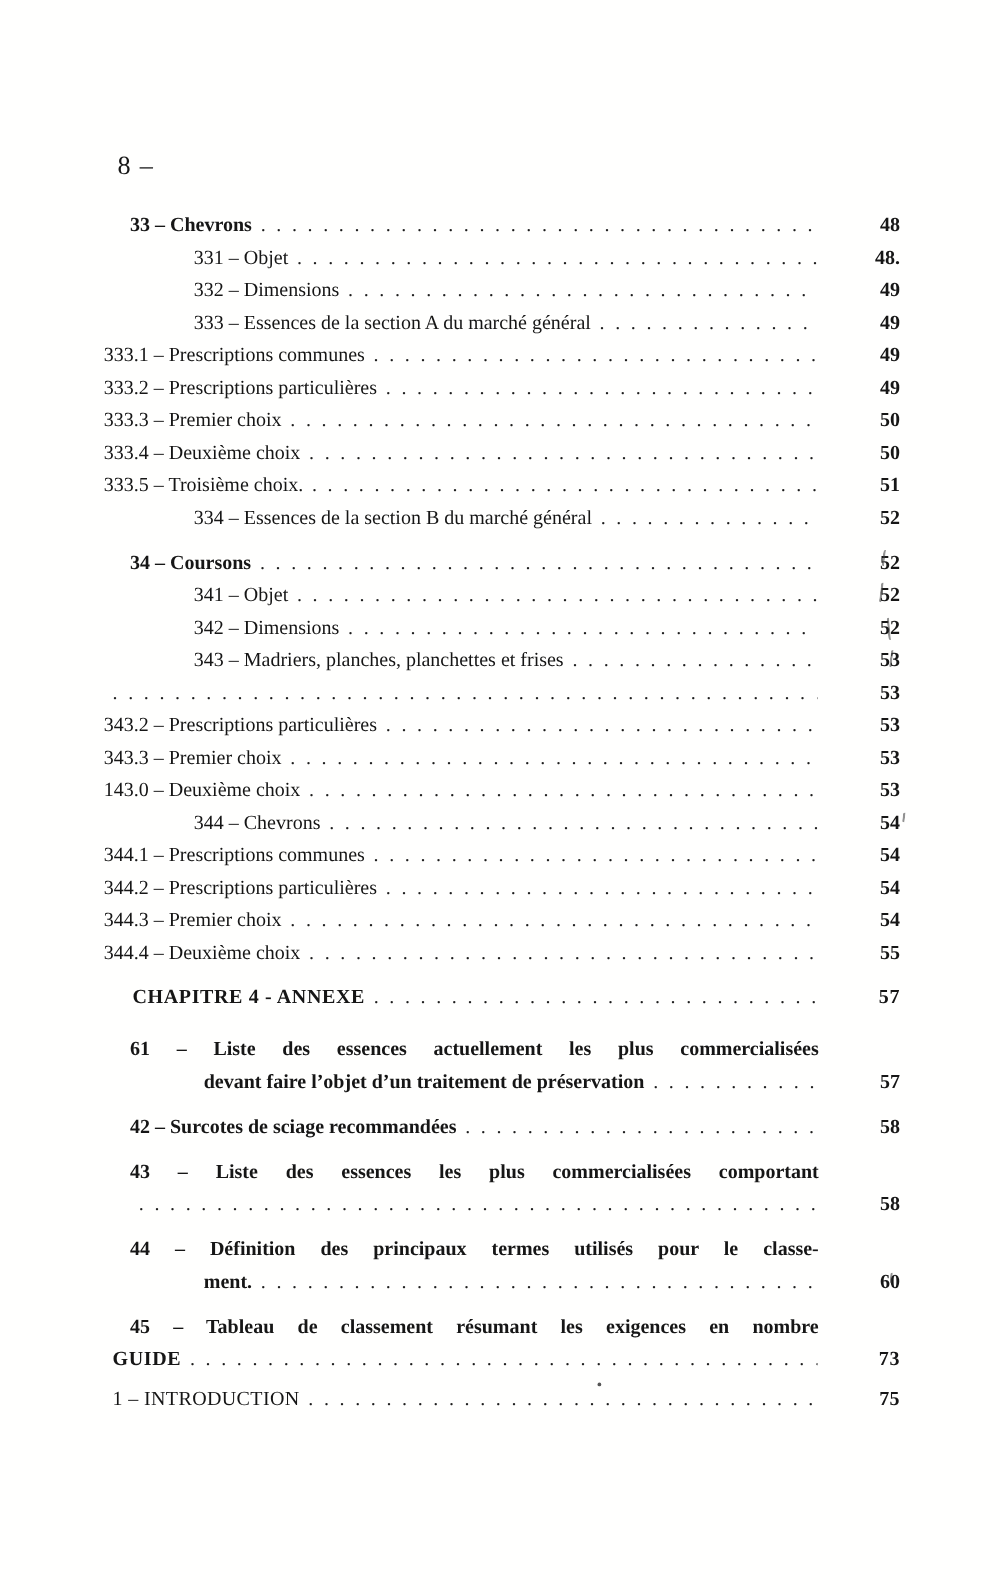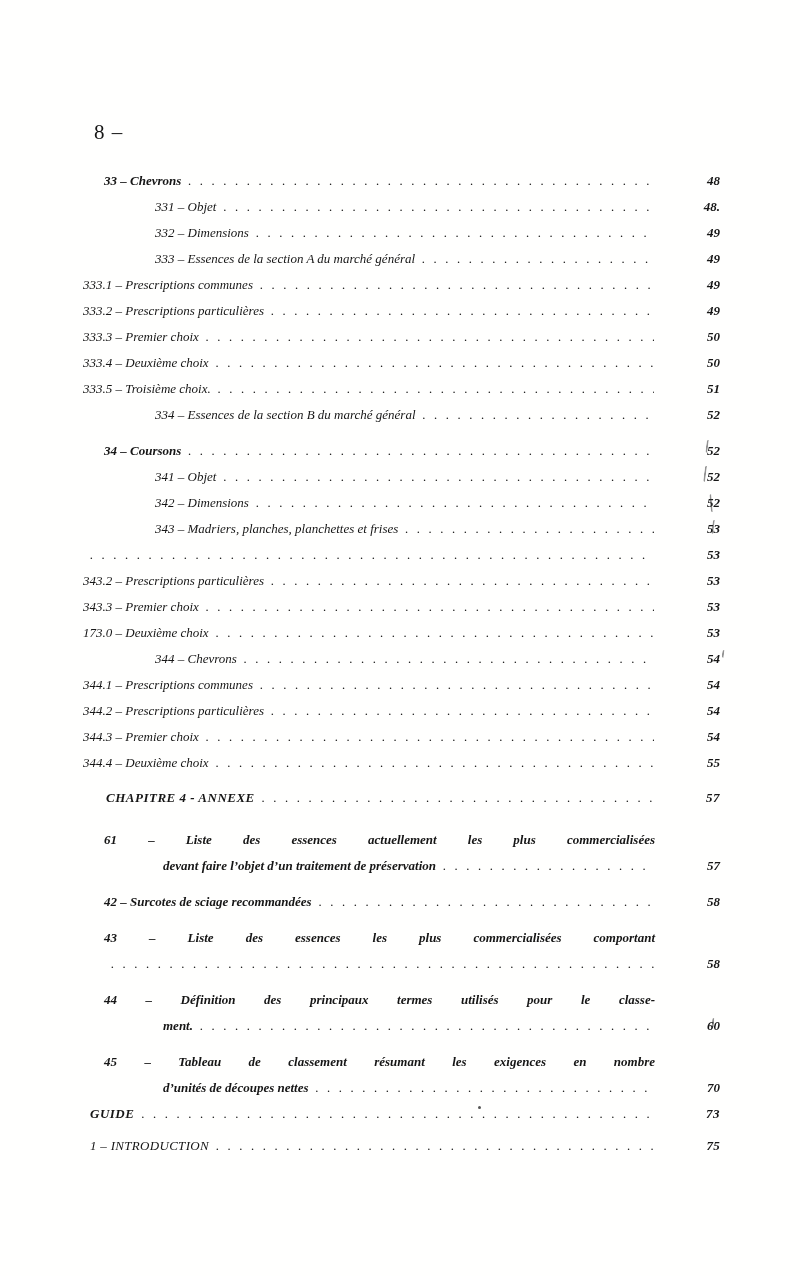--- a/index.html
+++ b/index.html
@@ -8,21 +8,21 @@
     background:#ffffff;
     font-family:"Liberation Serif","DejaVu Serif",serif;
     color:#161616;
   }
   .page{position:relative;width:800px;height:1276px;background:#fffffe;}
   .header-num{
     position:absolute;left:94px;top:120px;
     font-size:21px;line-height:24px;letter-spacing:1px;
   }
   .toc{position:absolute;top:168px;left:0;right:0;}
-  .entry{margin-right:80px;font-size:13px;line-height:26px;font-style:italic;}
+  .entry{margin-right:80px;font-size:16px;line-height:26px;}
   .entry:first-child{margin-top:0 !important;}
   .e-section{margin-left:104px;font-weight:700;margin-top:10px;}
   .e-sub1{margin-left:155px;font-weight:400;}
   .e-sub2{margin-left:83px;font-weight:400;}
   .e-chapter{margin-left:106px;font-weight:700;margin-top:9px;margin-bottom:16px;letter-spacing:.5px;}
   .e-guide{margin-left:90px;font-weight:700;letter-spacing:.5px;}
   .e-intro{margin-left:90px;font-weight:400;margin-top:6px;letter-spacing:.3px;}
   .line1{
     text-align:justify;text-align-last:justify;
     margin-right:65px;white-space:normal;
@@ -168,21 +168,21 @@
         </div>
         <div class="entry e-sub2">
           <div class="lastline">
             <span class="l-text">343.3 – Premier choix</span>
             <span class="leader"></span>
             <span class="pagenum">53</span>
           </div>
         </div>
         <div class="entry e-sub2">
           <div class="lastline">
-            <span class="l-text">173.0 – Deuxième choix</span>
+            <span class="l-text">143.0 – Deuxième choix</span>
             <span class="leader"></span>
             <span class="pagenum">53</span>
           </div>
         </div>
         <div class="entry e-sub1">
           <div class="lastline">
             <span class="l-text">344 – Chevrons</span>
             <span class="leader"></span>
             <span class="pagenum">54</span>
           </div>
@@ -247,25 +247,20 @@
         <div class="entry e-section">
           <div class="line1">44 – Définition des principaux termes utilisés pour le classe-</div>
           <div class="lastline cont">
             <span class="l-text">ment.</span>
             <span class="leader"></span>
             <span class="pagenum">60</span>
           </div>
         </div>
         <div class="entry e-section">
           <div class="line1">45 – Tableau de classement résumant les exigences en nombre</div>
-          <div class="lastline cont">
-            <span class="l-text">d’unités de découpes nettes</span>
-            <span class="leader"></span>
-            <span class="pagenum">70</span>
-          </div>
         </div>
         <div class="entry e-guide">
           <div class="lastline">
             <span class="l-text">GUIDE</span>
             <span class="leader"></span>
             <span class="pagenum">73</span>
           </div>
         </div>
         <div class="entry e-intro">
           <div class="lastline">

